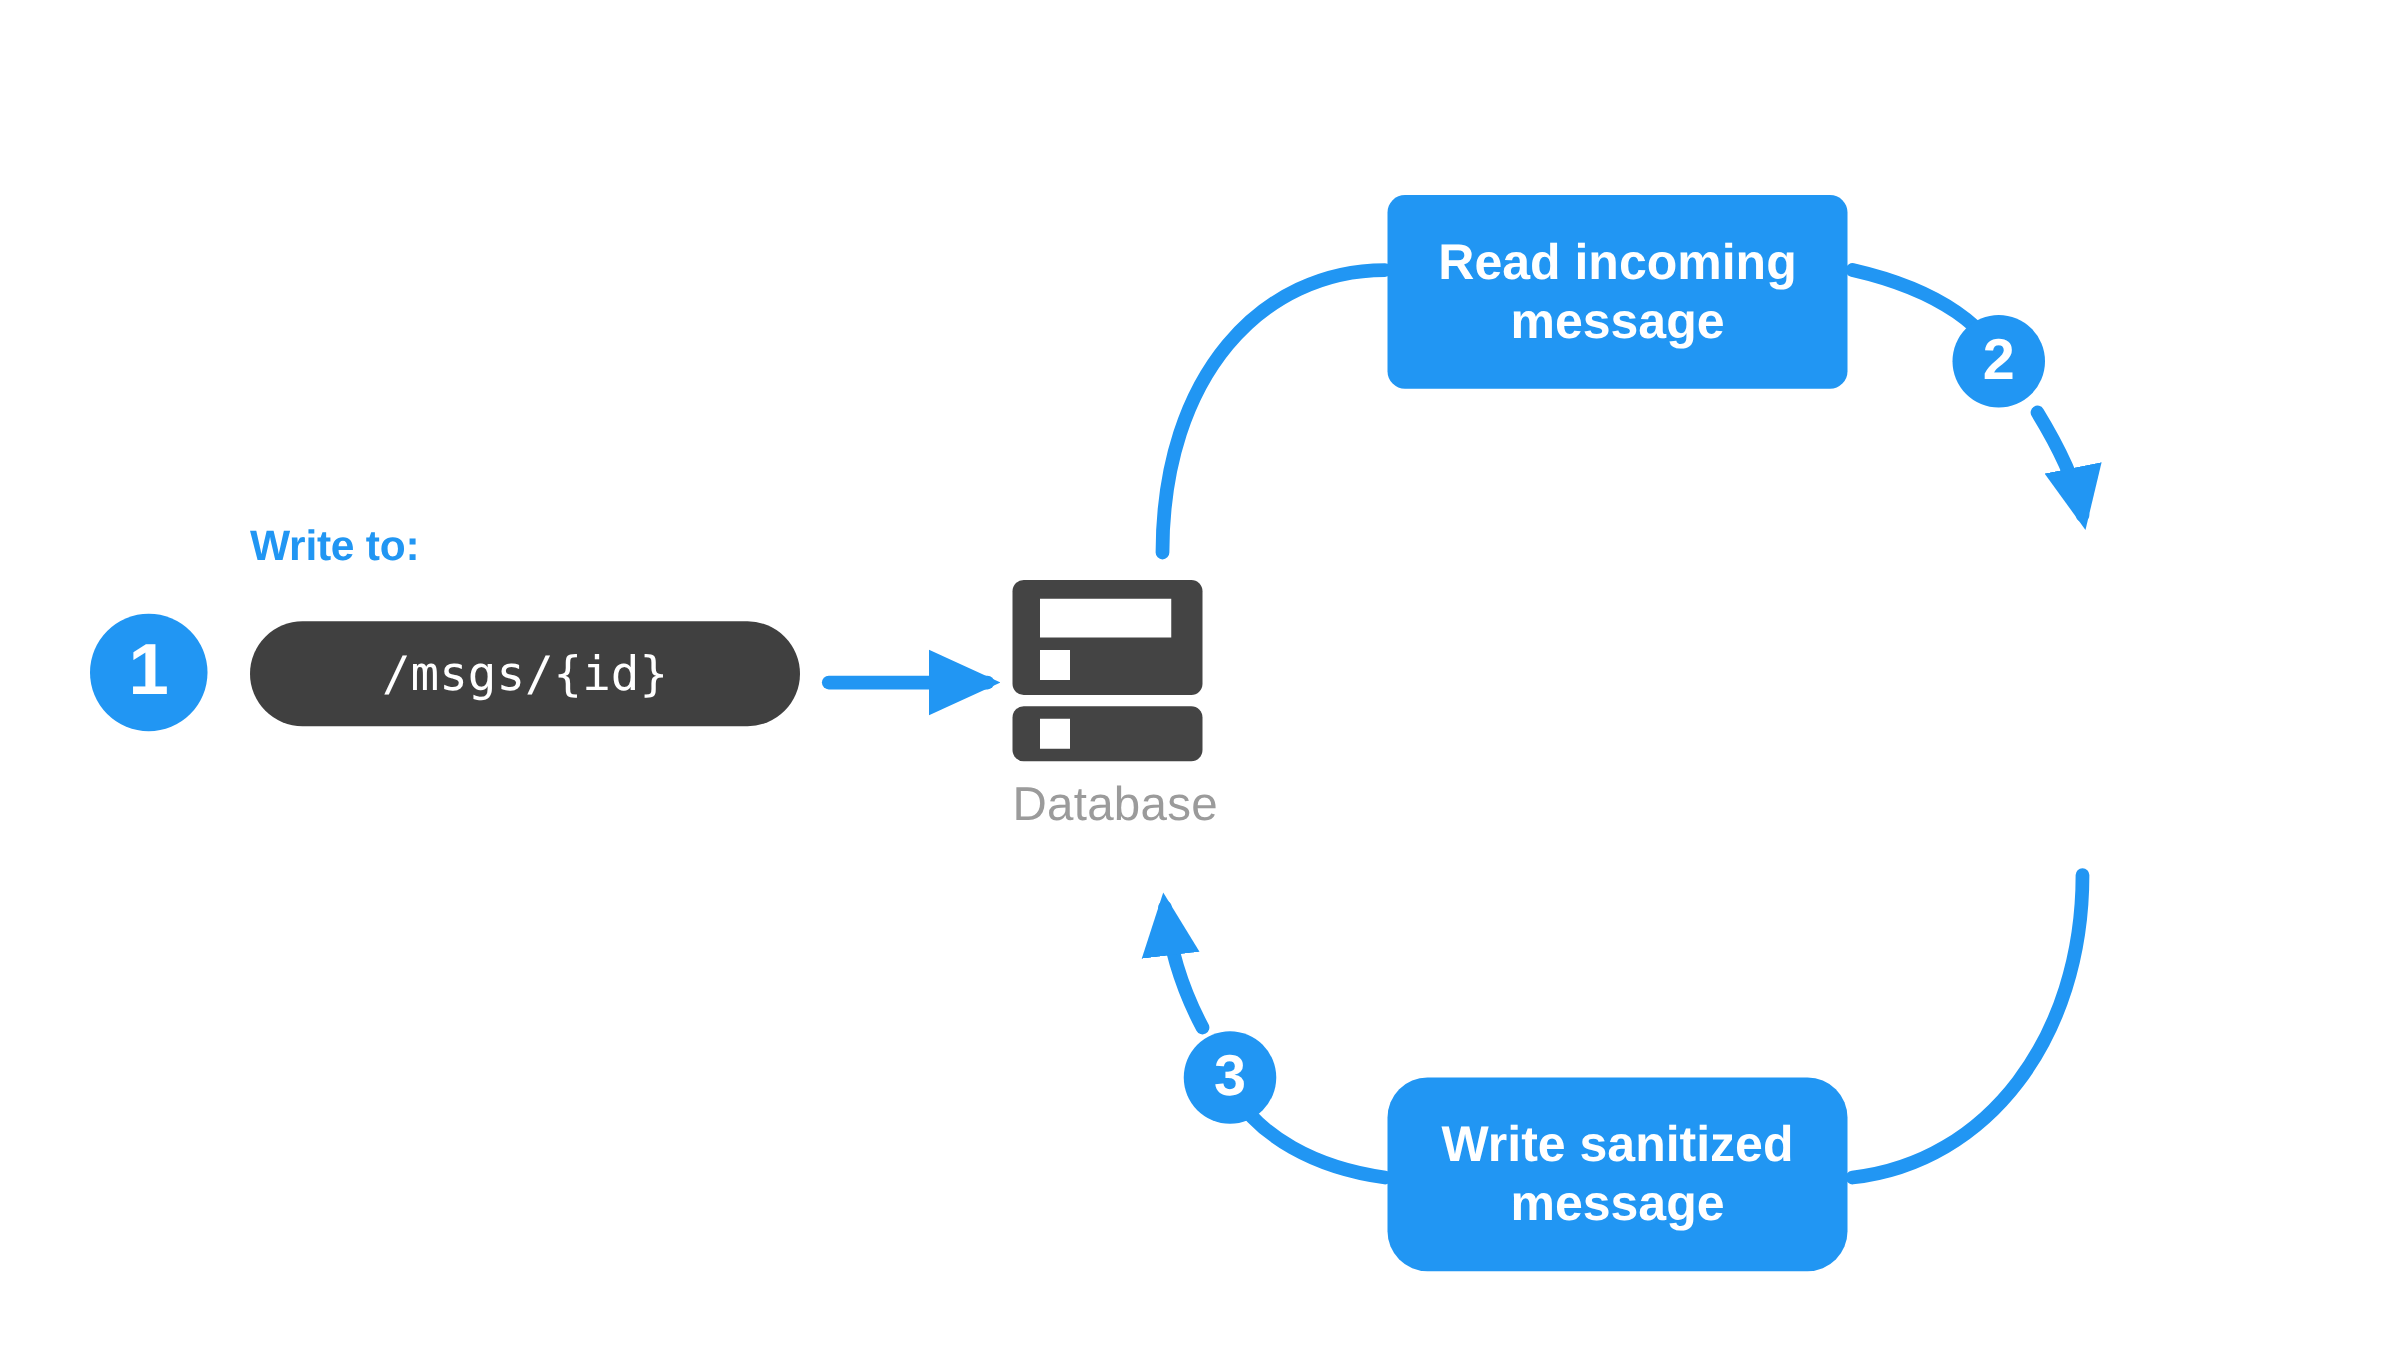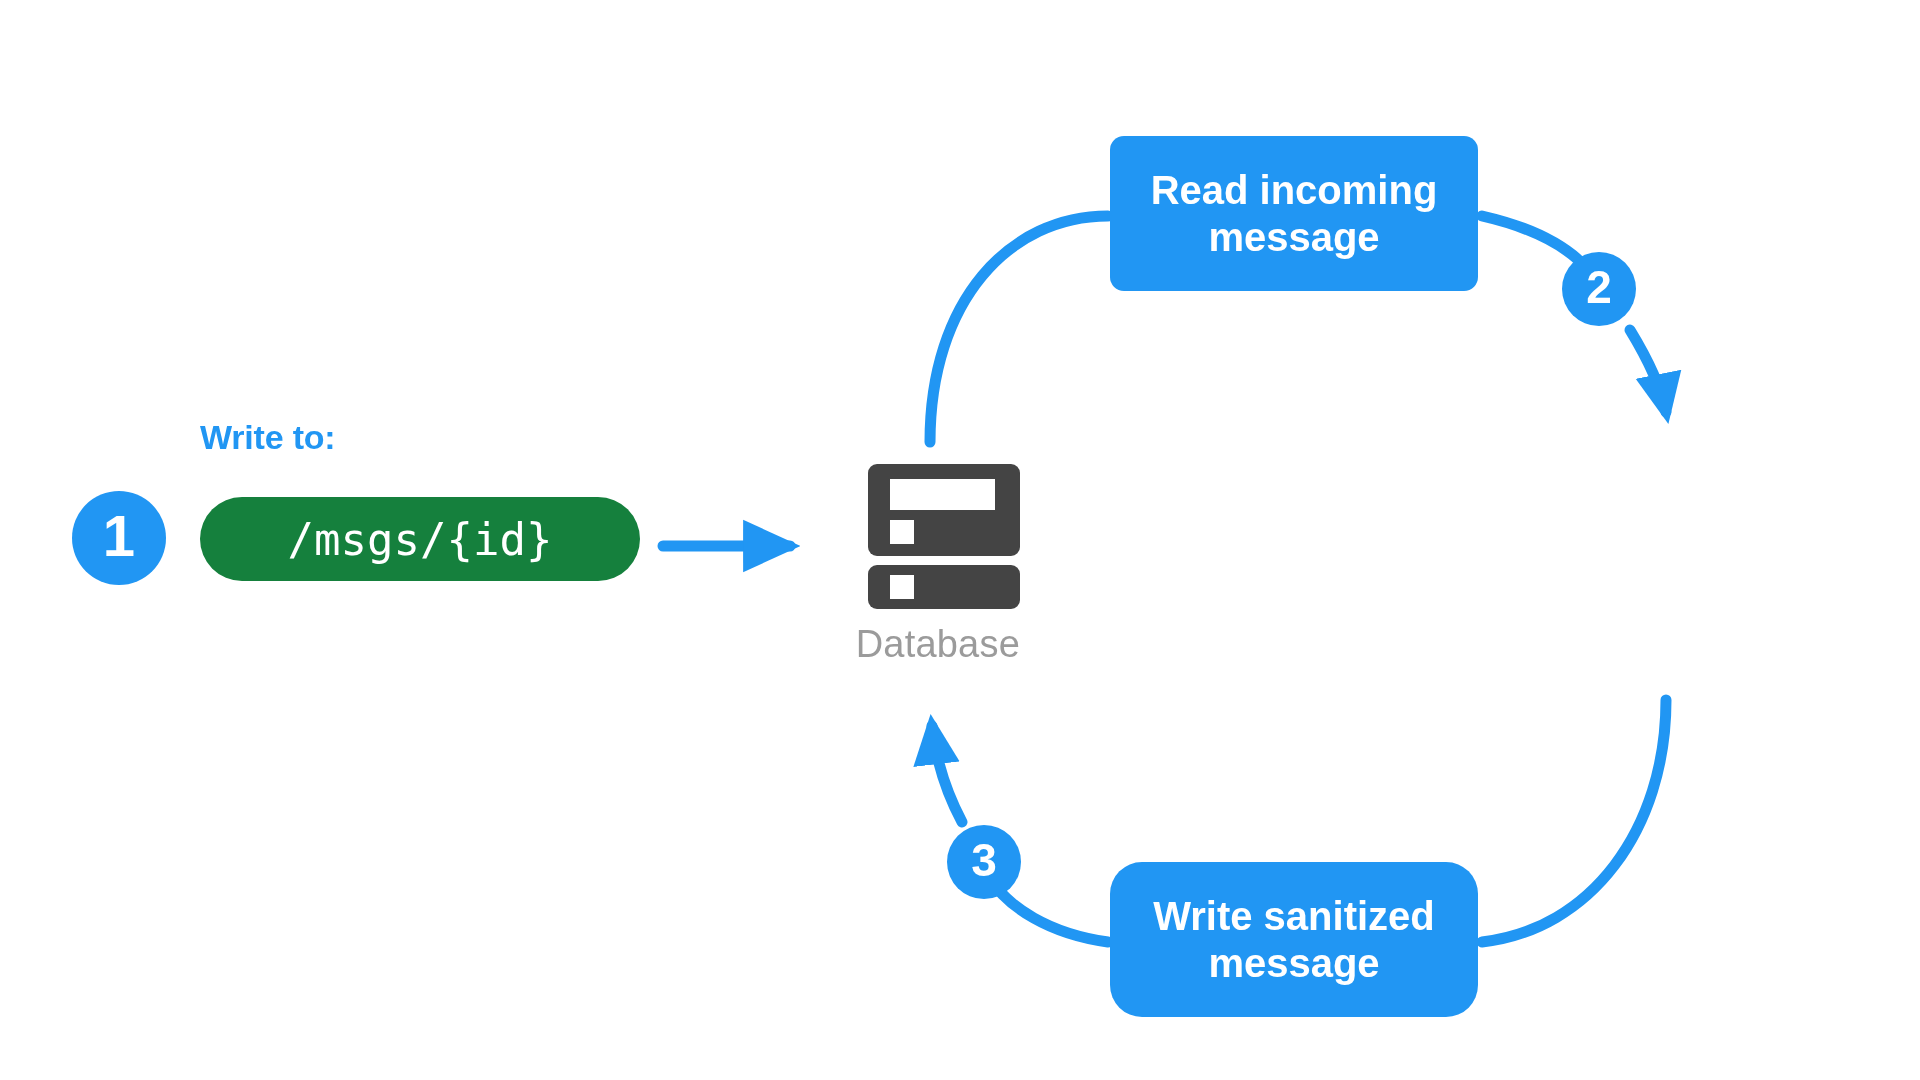--- a/index.html
+++ b/index.html
@@ -72,27 +72,27 @@
   }
 
   
   #path-pill {
     position: absolute;
     left: 200px;
     top: 497px;
     width: 440px;
     height: 84px;
     border-radius: 42px;
-    background: #15803d;
+    background: #404040;
     color: #ffffff;
     display: flex;
     align-items: center;
     justify-content: center;
     font-family: "DejaVu Sans Mono", "Liberation Mono", monospace;
-    font-size: 44px;
+    font-size: 38px;
     letter-spacing: 0px;
     box-sizing: border-box;
   }
 
   
   .action-box {
     position: absolute;
     background: #2196f3;
     border-radius: 14px;
     color: #ffffff;
@@ -100,34 +100,34 @@
     align-items: center;
     justify-content: center;
     text-align: center;
     font-size: 40px;
     font-weight: 700;
     line-height: 1.16;
     padding: 0 22px;
     box-sizing: border-box;
   }
   #box-read {
-    left: 1110px; top: 136px;
+    left: 1110px; top: 156px;
     width: 368px; height: 155px;
   }
   #box-write {
     left: 1110px; top: 862px;
     width: 368px; height: 155px; border-radius: 32px;
   }
 
   
   .node {
     position: absolute;
     display: flex;
     flex-direction: column;
-    align-items: flex-end;
+    align-items: flex-start;
   }
   .node-caption {
     margin-top: 14px;
     font-size: 38px;
     color: #9b9b9b;
     letter-spacing: 0.2px;
     white-space: nowrap;
   }
 
   #node-database { left: 810px; top: 464px; width: 210px; }

